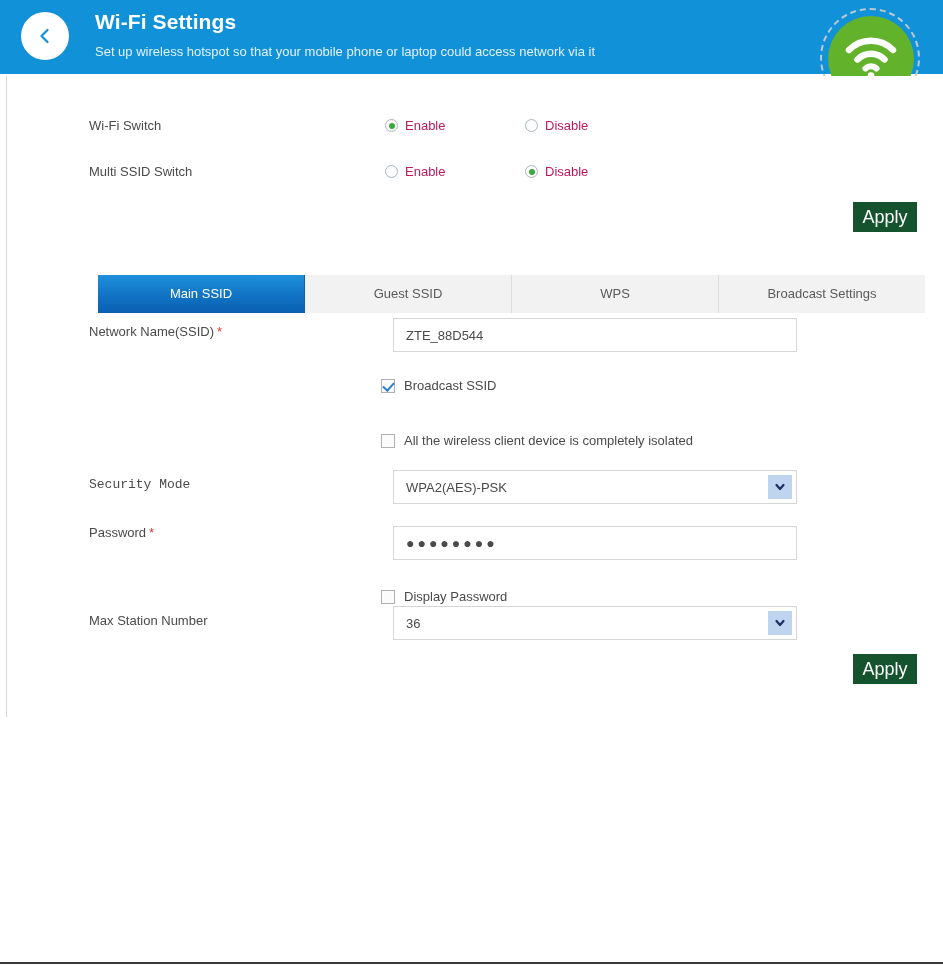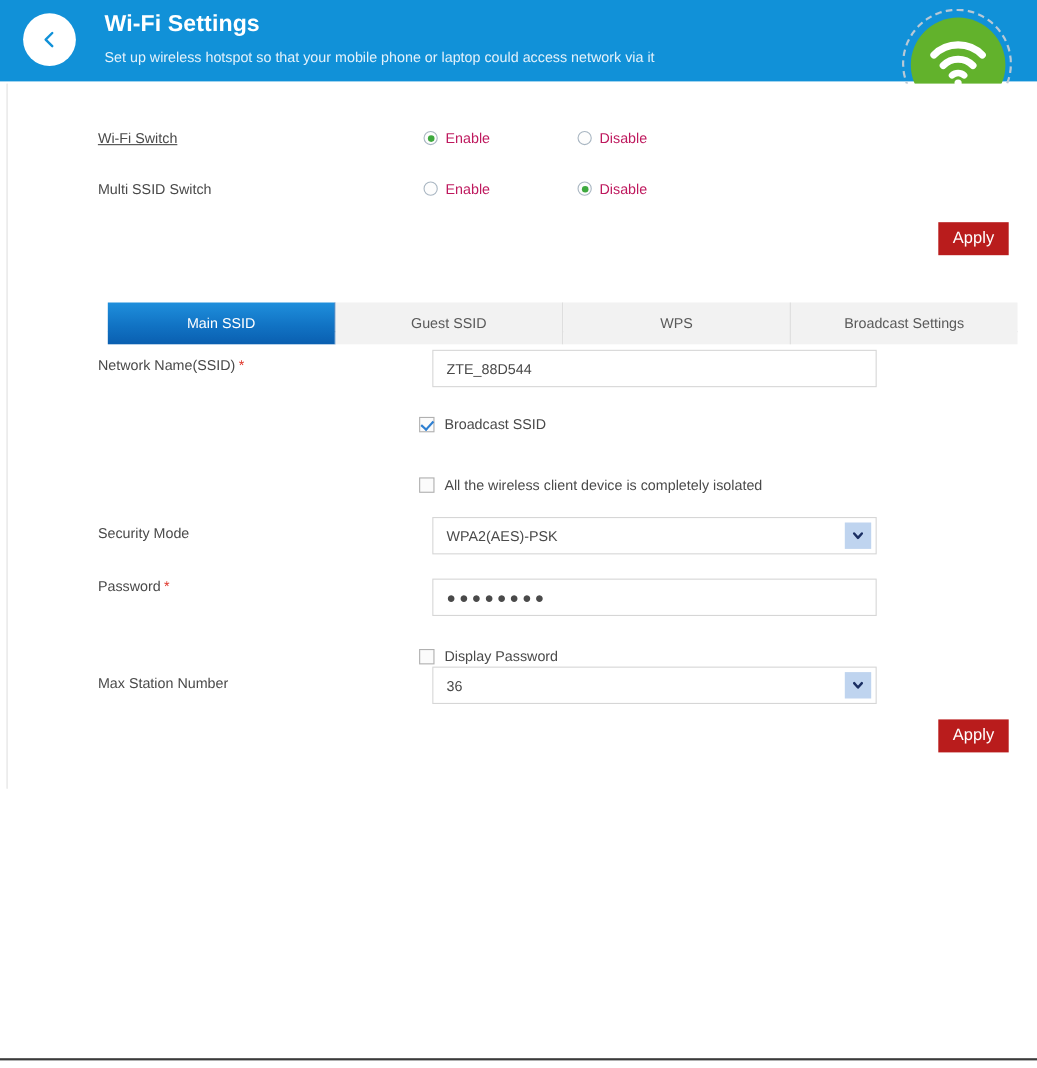--- a/index.html
+++ b/index.html
@@ -158,23 +158,23 @@
     border-radius: 50%;
     background: #3ea93e;
   }
   .radio-text { font-size: 13px; color: #be185d; }
 
   
   .apply-btn {
     position: absolute;
     width: 64px;
     height: 30px;
-    background: #b91c1c;
+    background: #14532d;
     color: #ffffff;
-    font-size: 15px;
+    font-size: 18px;
     border: none;
     cursor: pointer;
     font-family: "Liberation Sans", sans-serif;
     line-height: 30px;
     text-align: center;
     padding: 0;
   }
 
   
   .tabs {
@@ -333,21 +333,21 @@
       </div>
     </div>
   </div>
 
   <div class="page-left-rule"></div>
   <div class="page-bottom-rule"></div>
 
   <div class="content">
 
     <div class="switch-row" style="left:0; top:42px; width:936px;">
-      <div class="switch-label" style="top:0;text-decoration:underline;">Wi-Fi Switch</div>
+      <div class="switch-label" style="top:0;">Wi-Fi Switch</div>
       <div class="radio-group">
         <label class="radio-opt" style="left:378px; top:0;">
           <span class="radio on"></span>
           <span class="radio-text">Enable</span>
         </label>
         <label class="radio-opt" style="left:518px; top:0;">
           <span class="radio"></span>
           <span class="radio-text">Disable</span>
         </label>
       </div>
@@ -384,21 +384,21 @@
     <label class="check-row" style="top:302px;">
       <span class="checkbox on"></span>
       <span class="check-text">Broadcast SSID</span>
     </label>
 
     <label class="check-row" style="top:357px;">
       <span class="checkbox"></span>
       <span class="check-text">All the wireless client device is completely isolated</span>
     </label>
 
-    <div class="form-label" style="top:401px;">Security Mode</div>
+    <div class="form-label" style="top:401px;font-family:Liberation Mono, monospace;">Security Mode</div>
     <div class="field select-like" style="top:394px;">
       <span>WPA2(AES)-PSK</span>
       <span class="select-arrow">
         <svg width="12" height="12" viewBox="0 0 12 12">
           <polyline points="2.5,4 6,8 9.5,4" fill="none" stroke="#1b2f63" stroke-width="2.2" stroke-linecap="round" stroke-linejoin="round"></polyline>
         </svg>
       </span>
     </div>
 
     <div class="form-label" style="top:449px;">

